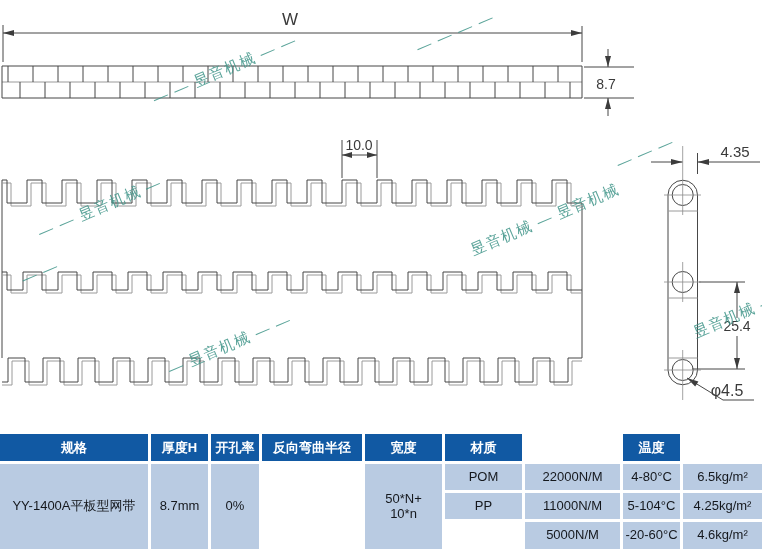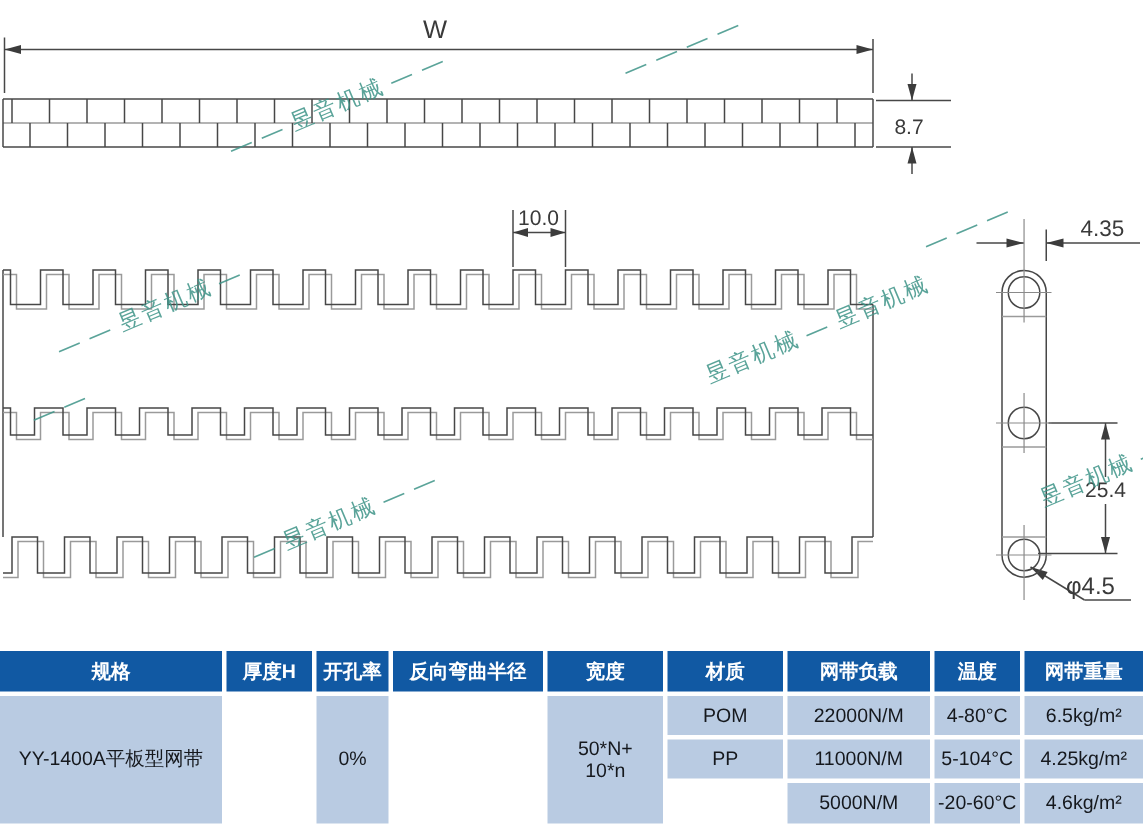--- a/index.html
+++ b/index.html
@@ -176,25 +176,24 @@
       <span style="left: 500px; top: 523px; color: rgb(62, 148, 136);">— — —</span>
     </div>
 
   <div class="tbl">
     <div class="th c1">规格</div>
     <div class="th c2">厚度H</div>
     <div class="th c3">开孔率</div>
     <div class="th c5">宽度</div>
     <div class="th c4">反向弯曲半径</div>
     <div class="th c6">材质</div>
-    <div class="th c7">网带负载</div>
     <div class="th c8">温度</div>
-    <div class="th c9">网带重量</div>
 
     <div class="td c1 span3">YY-1400A平板型网带</div>
+    <div class="td c2 span3">8.7mm</div>
     <div class="td c3 span3">0%</div>
     <div class="td c5 span3">
       <div>50*N+</div>
       <div>10*n</div>
     </div>
 
     <div class="td c6 r2">POM</div>
     <div class="td c7 r2">22000N/M</div>
     <div class="td c8 r2">4-80°C</div>
     <div class="td c9 r2">6.5kg/m²</div>

